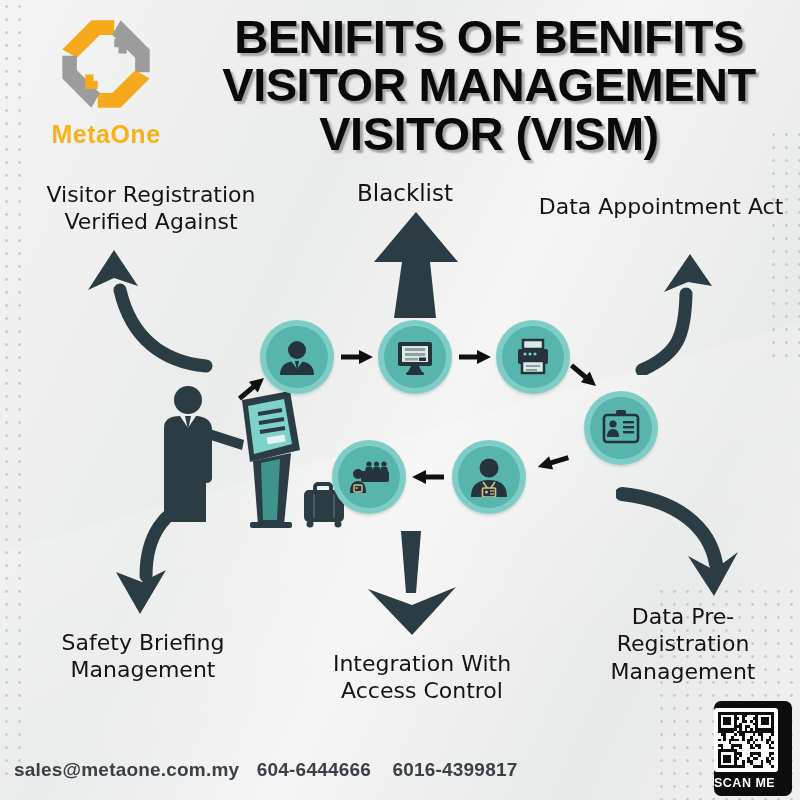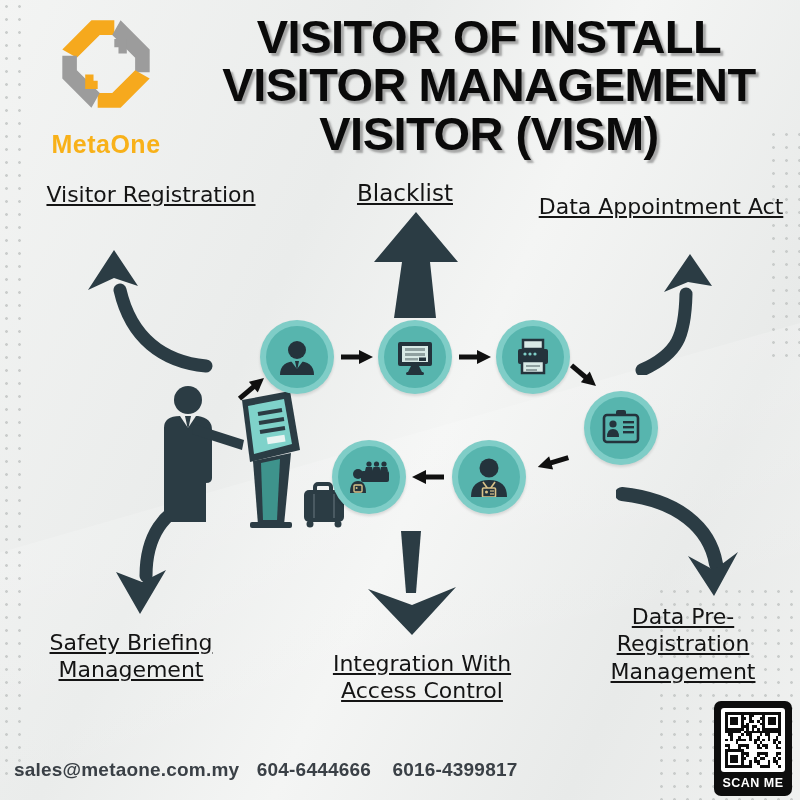--- a/index.html
+++ b/index.html
@@ -7,50 +7,50 @@
   #canvas{position:relative;width:800px;height:800px;overflow:hidden;
     background:linear-gradient(115deg,#f3f4f3 0%,#eaecEB 35%,#f4f5f4 55%,#e8eae9 80%,#f0f1f0 100%);}
   .abs{position:absolute;}
   .dots{background-image:radial-gradient(#c3c6c5 1.3px,transparent 1.5px);background-size:13px 13px;opacity:.85;}
   .sheen{left:-220px;top:420px;width:1400px;height:260px;transform:rotate(-16deg);
     background:linear-gradient(rgba(255,255,255,.5),rgba(255,255,255,0));opacity:.35;}
 
   
   #logo{left:28px;top:12px;width:156px;text-align:center;}
   #logo svg{display:block;margin:0 auto;}
-  #logo .brand{font-size:25px;font-weight:bold;color:#F8B119;letter-spacing:.5px;margin-top:14px;}
+  #logo .brand{font-size:25px;font-weight:bold;color:#F8B119;letter-spacing:.5px;margin-top:4px;}
 
   
   #title{left:182px;top:13px;width:614px;text-align:center;color:#0a0a0a;font-weight:800;
     font-size:47px;line-height:1.03;letter-spacing:-.5px;
     text-shadow:3px 3px 2px rgba(105,105,105,.55);}
 
   
-  .benefit{font-family:"DejaVu Sans",sans-serif;font-size:22px;color:#141414;text-align:center;line-height:1.24;text-decoration:underline;}
+  .benefit{font-family:"DejaVu Sans",sans-serif;font-size:22px;color:#141414;text-align:center;line-height:1.24;}
   .benefit div{white-space:nowrap;}
   #b-visitor-reg{left:14px;top:181px;width:274px;}
   #b-blacklist{left:322px;top:179px;width:166px;font-size:23px;}
   #b-compliance{left:526px;top:193px;width:270px;}
-  #b-safety{left:16px;top:629px;width:230px;}
+  #b-safety{left:28px;top:629px;width:230px;}
   #b-integration{left:310px;top:650px;width:224px;}
   #b-easy{left:582px;top:603px;width:202px;}
 
   
   .node{position:absolute;width:74px;height:74px;border-radius:50%;background:#7FCDC7;
     display:flex;align-items:center;justify-content:center;box-shadow:0 2px 3px rgba(0,0,0,.12);}
   .node-inner{width:62px;height:62px;border-radius:50%;background:#57B5AE;
     display:flex;align-items:center;justify-content:center;}
 
   .conn{position:absolute;width:34px;height:14px;}
 
   #footer{left:14px;top:759px;font-size:19px;font-weight:bold;color:#3A4046;letter-spacing:.2px;white-space:nowrap;}
   #footer .ph1{margin-left:12px;} #footer .ph2{margin-left:16px;}
 
   #qr{left:714px;top:701px;width:78px;height:95px;background:#0d0d0d;border-radius:7px;
-    display:flex;flex-direction:column;align-items:center;z-index:5;}
+    display:flex;flex-direction:column;align-items:flex-start;z-index:5;}
   #qr .qr-white{width:64px;height:64px;background:#ffffff;border-radius:3px;margin-top:7px;
     display:flex;align-items:center;justify-content:center;}
   #qr .qr-label{color:#ffffff;font-size:12.5px;font-weight:bold;letter-spacing:.5px;margin-top:4px;}
 </style>
 </head>
 <body>
 
 <div id="canvas">
 
   <div class="abs sheen"></div>
@@ -66,27 +66,28 @@
         <path d="M8,36 L36,8 L58,8 L58,22 L44,22 L22,44 Z" fill="#F6A91D" transform="rotate(180 50 50)"></path>
         <path d="M8,36 L36,8 L58,8 L58,22 L44,22 L22,44 Z" fill="#9C9C9C" transform="rotate(270 50 50)"></path>
         <path d="M58,26 L70,26 L70,40 L62,40 L62,34 L58,34 Z" fill="#F6A91D" transform="rotate(180 50 50)"></path>
         <path d="M58,26 L70,26 L70,40 L62,40 L62,34 L58,34 Z" fill="#9C9C9C"></path>
       </g>
     </svg>
     <div class="brand">MetaOne</div>
   </div>
 
   <div id="title" class="abs">
-    <div>VISITOR OF INSTALL</div>
+    <div>BENIFITS OF BENIFITS</div>
     <div>VISITOR MANAGEMENT</div>
     <div>VISITOR (VISM)</div>
   </div>
 
   <div id="b-visitor-reg" class="abs benefit">
     <div>Visitor Registration</div>
+    <div>Verified Against</div>
   </div>
   <div id="b-blacklist" class="abs benefit">
     <div>Blacklist</div>
   </div>
   <div id="b-compliance" class="abs benefit">
     <div>Data Appointment Act</div>
   </div>
   <div id="b-safety" class="abs benefit">
     <div>Safety Briefing</div>
     <div>Management</div>

